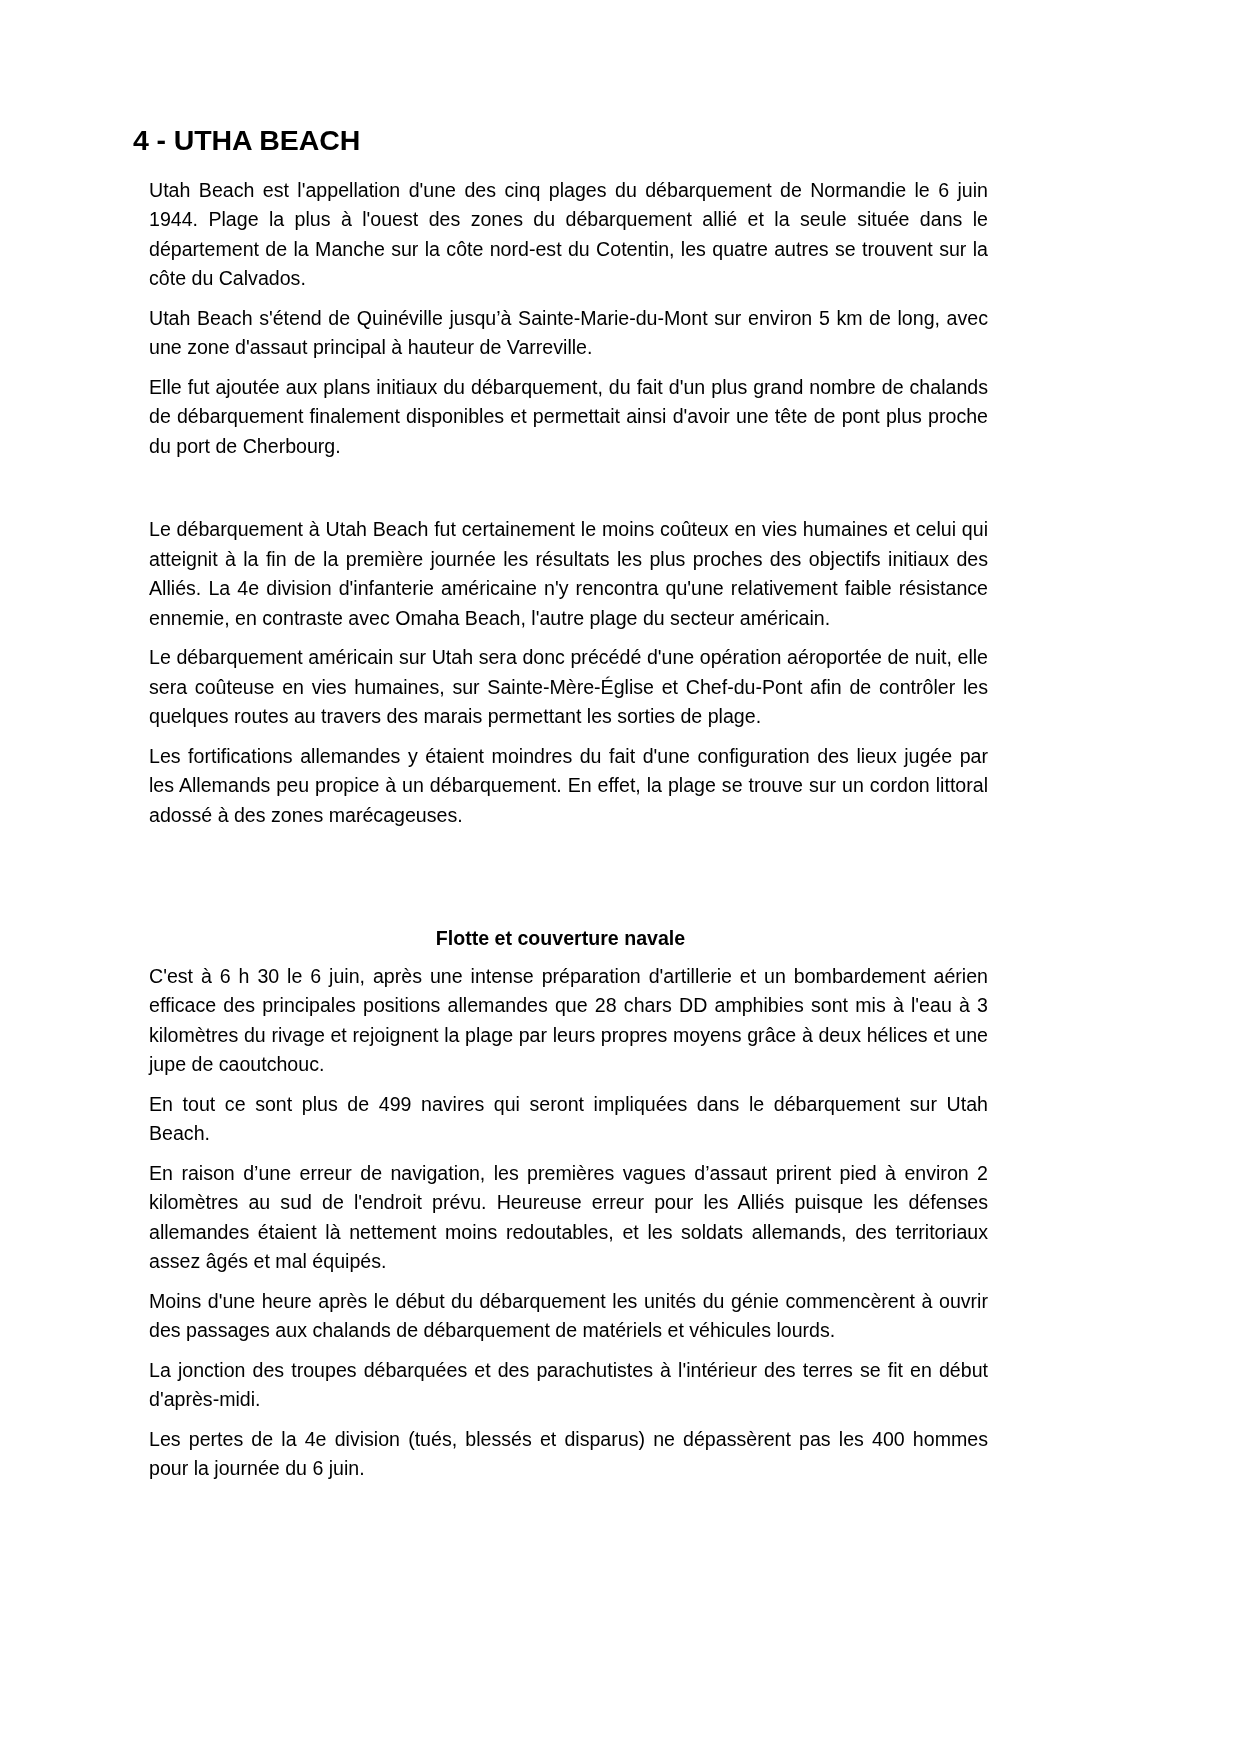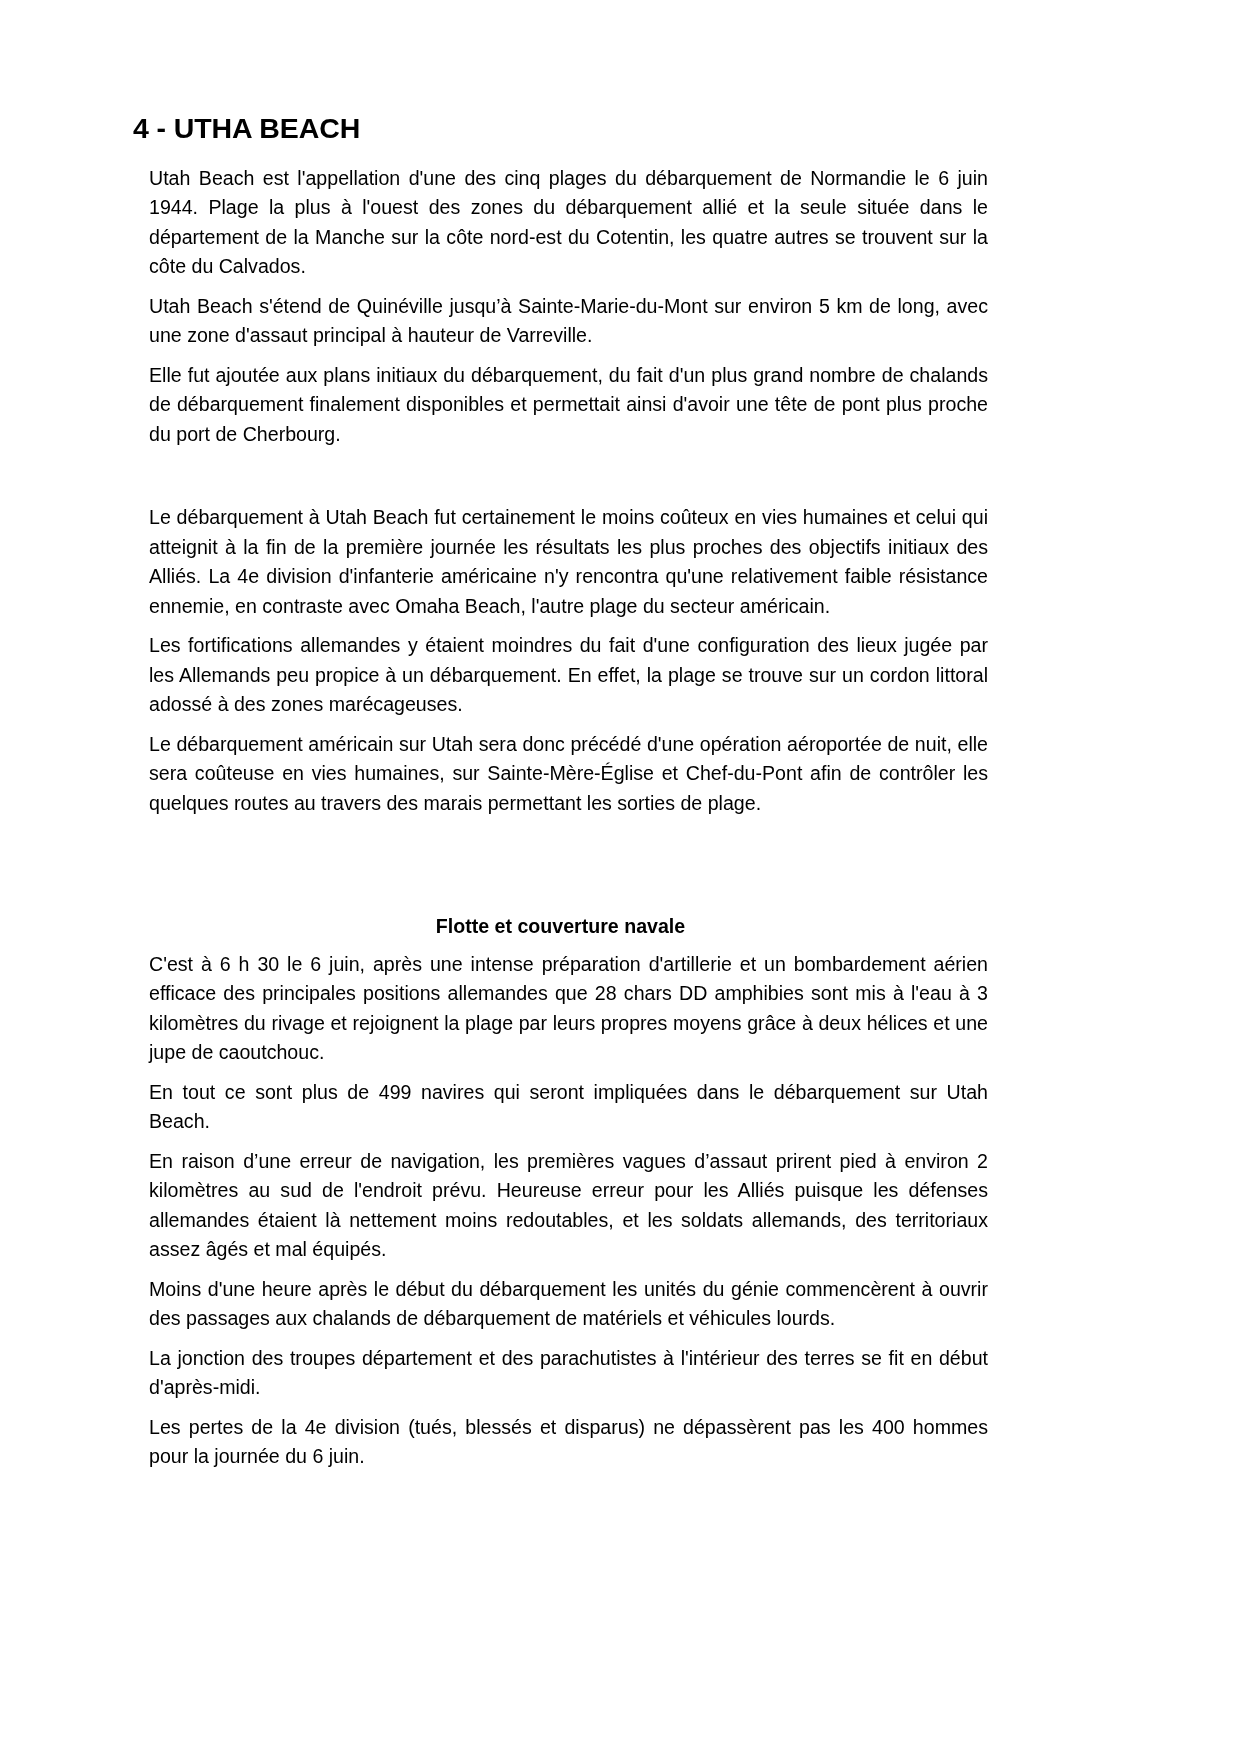--- a/index.html
+++ b/index.html
@@ -16,21 +16,21 @@
     position: relative;
     width: 1241px;
     height: 1754px;
     background: #ffffff;
     box-sizing: border-box;
     overflow: hidden;
   }
   .content {
     position: absolute;
     left: 133px;
-    top: 112px;
+    top: 124px;
     width: 855px;
   }
   .doc-title {
     font-size: 28.5px;
     font-weight: bold;
     line-height: 1.18;
     letter-spacing: -0.1px;
     margin: 0 0 18px 0;
     text-align: left;
   }
@@ -71,33 +71,33 @@
     <div>
       <p class="para">Utah Beach est l'appellation d'une des cinq plages du débarquement de Normandie le 6 juin 1944. Plage la plus à l'ouest des zones du débarquement allié et la seule située dans le département de la Manche sur la côte nord-est du Cotentin, les quatre autres se trouvent sur la côte du Calvados.</p>
       <p class="para">Utah Beach s'étend de Quinéville jusqu’à Sainte-Marie-du-Mont sur environ 5 km de long, avec une zone d'assaut principal à hauteur de Varreville.</p>
       <p class="para last-in-block">Elle fut ajoutée aux plans initiaux du débarquement, du fait d'un plus grand nombre de chalands de débarquement finalement disponibles et permettait ainsi d'avoir une tête de pont plus proche du port de Cherbourg.</p>
     </div>
 
     <div class="spacer-block"></div>
 
     <div>
       <p class="para">Le débarquement à Utah Beach fut certainement le moins coûteux en vies humaines et celui qui atteignit à la fin de la première journée les résultats les plus proches des objectifs initiaux des Alliés. La 4e division d'infanterie américaine n'y rencontra qu'une relativement faible résistance ennemie, en contraste avec Omaha Beach, l'autre plage du secteur américain.</p>
+      <p class="para last-in-block">Le débarquement américain sur Utah sera donc précédé d'une opération aéroportée de nuit, elle sera coûteuse en vies humaines, sur Sainte-Mère-Église et Chef-du-Pont afin de contrôler les quelques routes au travers des marais permettant les sorties de plage.</p>
       <p class="para">Les fortifications allemandes y étaient moindres du fait d'une configuration des lieux jugée par les Allemands peu propice à un débarquement. En effet, la plage se trouve sur un cordon littoral adossé à des zones marécageuses.</p>
-      <p class="para last-in-block">Le débarquement américain sur Utah sera donc précédé d'une opération aéroportée de nuit, elle sera coûteuse en vies humaines, sur Sainte-Mère-Église et Chef-du-Pont afin de contrôler les quelques routes au travers des marais permettant les sorties de plage.</p>
     </div>
 
     <div class="spacer-block"></div>
 
 
     <div class="spacer-small"></div>
 
     <div>
       <p class="subhead">Flotte et couverture navale</p>
       <p class="para">C'est à 6 h 30 le 6 juin, après une intense préparation d'artillerie et un bombardement aérien efficace des principales positions allemandes que 28 chars DD amphibies sont mis à l'eau à 3 kilomètres du rivage et rejoignent la plage par leurs propres moyens grâce à deux hélices et une jupe de caoutchouc.</p>
       <p class="para">En tout ce sont plus de 499 navires qui seront impliquées dans le débarquement sur Utah Beach.</p>
       <p class="para">En raison d’une erreur de navigation, les premières vagues d’assaut prirent pied à environ 2 kilomètres au sud de l'endroit prévu. Heureuse erreur pour les Alliés puisque les défenses allemandes étaient là nettement moins redoutables, et les soldats allemands, des territoriaux assez âgés et mal équipés.</p>
       <p class="para">Moins d'une heure après le début du débarquement les unités du génie commencèrent à ouvrir des passages aux chalands de débarquement de matériels et véhicules lourds.</p>
-      <p class="para">La jonction des troupes département et des parachutistes à l'intérieur des terres se fit en début d'après-midi.</p>
+      <p class="para">La jonction des troupes débarquées et des parachutistes à l'intérieur des terres se fit en début d'après-midi.</p>
       <p class="para last-in-block">Les pertes de la 4e division (tués, blessés et disparus) ne dépassèrent pas les 400 hommes pour la journée du 6 juin.</p>
     </div>
 
   </div>
 </div>
 
 </body></html>

